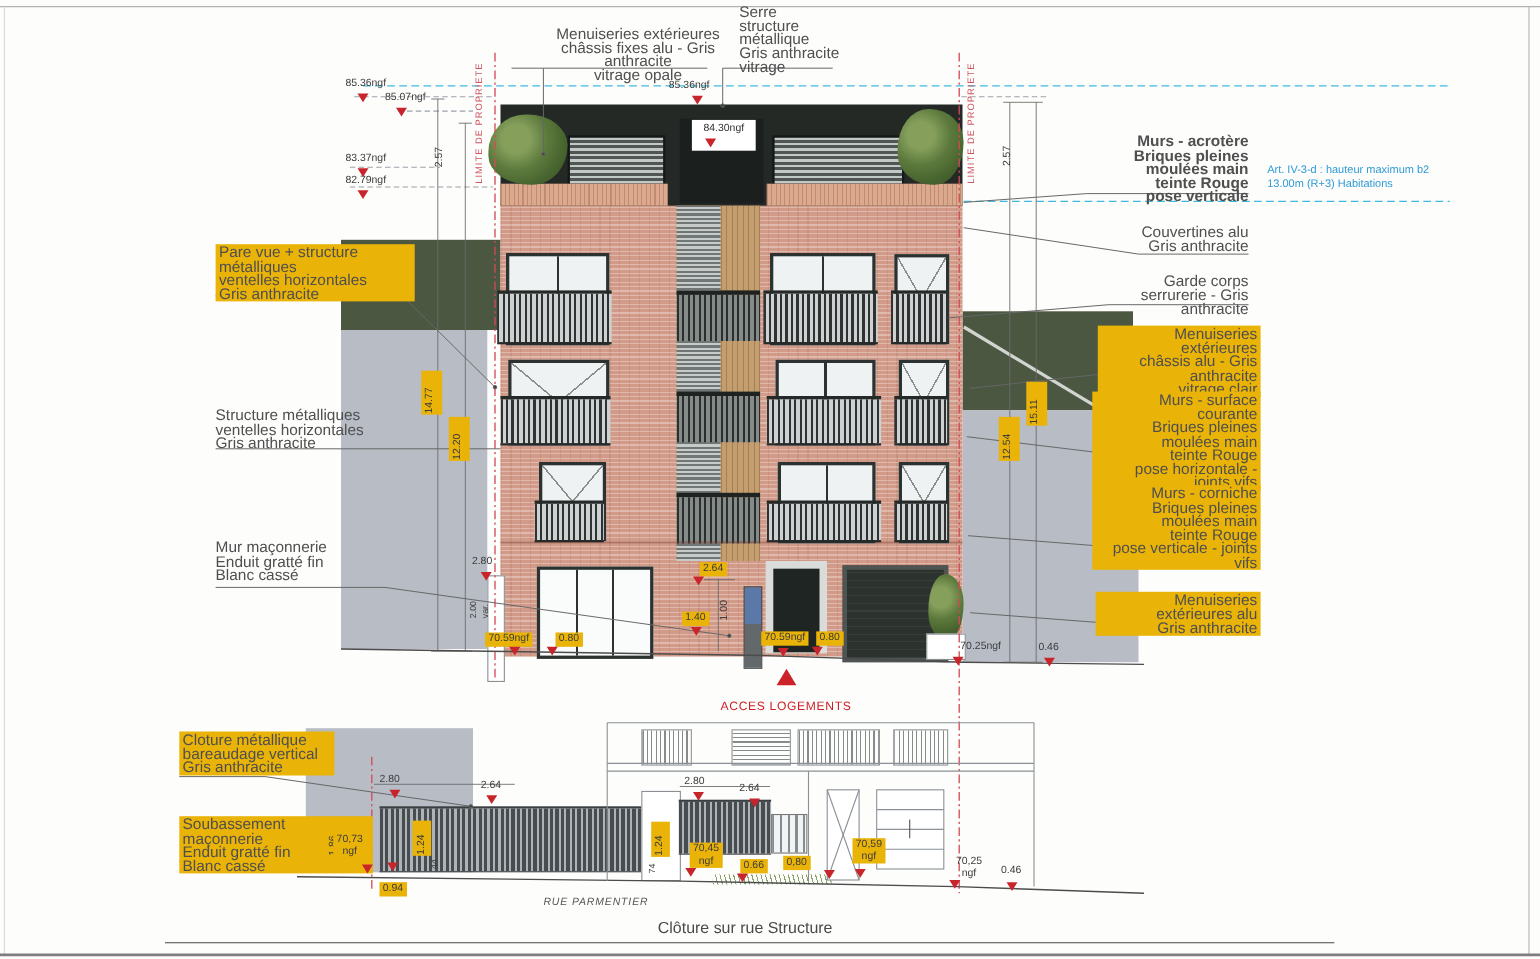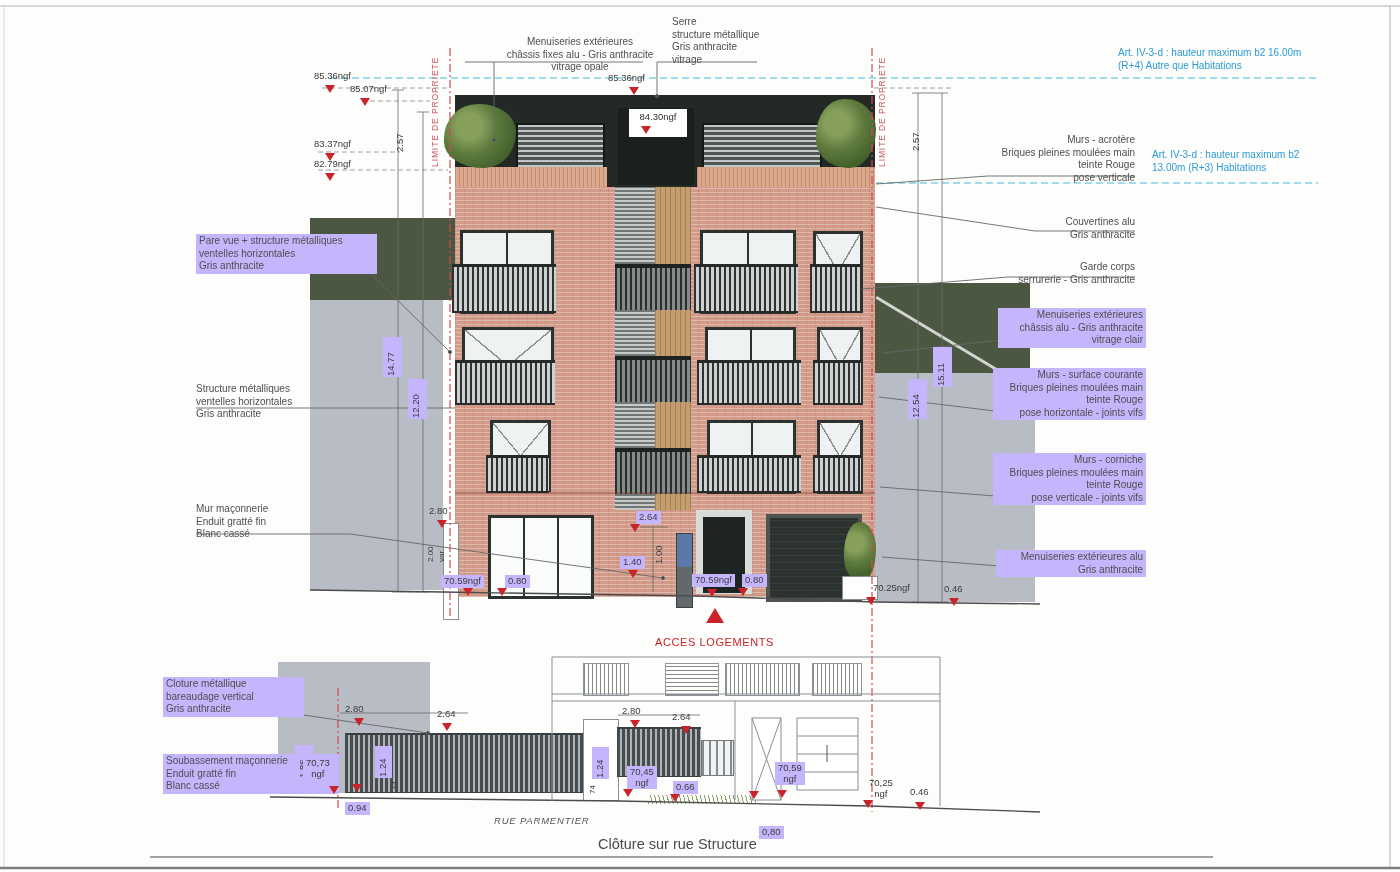--- a/index.html
+++ b/index.html
@@ -1,24 +1,24 @@
 <!DOCTYPE html>
 <html><head>
 <meta charset="utf-8">
 <style>
   html,body{margin:0;padding:0;background:#e9e9e9;}
   .sheet{position:relative;width:1400px;height:872px;background:#fdfdfc;overflow:hidden;
          font-family:"Liberation Sans",sans-serif;}
   .abs{position:absolute;}
   svg.overlay{position:absolute;left:0;top:0;pointer-events:none;}
   
-  .lbl{position:absolute;font-size:10px;line-height:12.5px;color:#4f4f4f;white-space:pre-line;margin-top:12px;}
+  .lbl{position:absolute;font-size:14px;line-height:12.5px;color:#4f4f4f;white-space:pre-line;}
   .lbl.r{text-align:right;}
   .lbl.c{text-align:center;}
-  .box{background:#c4b5fd;padding:1px 3px;}
+  .box{background:#eab308;padding:1px 3px;}
   .dim{position:absolute;font-size:9.5px;line-height:10.5px;color:#3c3c3c;white-space:pre-line;}
   .rot{writing-mode:vertical-rl;transform:rotate(180deg);}
   .tiny{font-size:8px;}
   .blue{position:absolute;font-size:10px;line-height:13px;color:#2e9bd6;white-space:pre-line;}
   .limit{position:absolute;color:#cf5560;font-size:8.5px;letter-spacing:.9px;
          writing-mode:vertical-rl;transform:rotate(180deg);white-space:nowrap;}
   .tri{position:absolute;width:0;height:0;border-left:5px solid transparent;
        border-right:5px solid transparent;border-top:8px solid #c8242b;}
   .tri.up{border-top:none;border-left:9px solid transparent;border-right:9px solid transparent;
           border-bottom:15px solid #cc2128;}
@@ -251,21 +251,21 @@
 Blanc cassé</div>
 
   <div class="lbl c" style="left:505px;top:24px;width:150px;">Menuiseries extérieures
 châssis fixes alu - Gris anthracite
 vitrage opale</div>
   <div class="lbl" style="left:672px;top:4px;width:110px;">Serre
 structure métallique
 Gris anthracite
 vitrage</div>
 
-  <div class="lbl r" style="left:985px;top:122px;width:150px;">Murs - acrotère
+  <div class="lbl r" style="left:985px;top:122px;width:150px;font-weight:bold;">Murs - acrotère
 Briques pleines moulées main
 teinte Rouge
 pose verticale</div>
   <div class="lbl r" style="left:985px;top:204px;width:150px;">Couvertines alu
 Gris anthracite</div>
   <div class="lbl r" style="left:985px;top:249px;width:150px;">Garde corps
 serrurerie - Gris anthracite</div>
   <div class="lbl r box" style="left:998px;top:296px;width:142px;">Menuiseries extérieures
 châssis alu - Gris anthracite
 vitrage clair</div>
@@ -273,22 +273,20 @@
 Briques pleines moulées main
 teinte Rouge
 pose horizontale - joints vifs</div>
   <div class="lbl r box" style="left:993px;top:441px;width:147px;">Murs - corniche
 Briques pleines moulées main
 teinte Rouge
 pose verticale - joints vifs</div>
   <div class="lbl r box" style="left:996px;top:538px;width:144px;">Menuiseries extérieures alu
 Gris anthracite</div>
 
-  <div class="blue" style="left:1118px;top:46px;width:210px;">Art. IV-3-d : hauteur maximum b2 16.00m
-(R+4) Autre que Habitations</div>
   <div class="blue" style="left:1152px;top:148px;width:175px;">Art. IV-3-d : hauteur maximum b2
 13.00m (R+3) Habitations</div>
 
   <div class="limit" style="left:430px;top:52px;height:115px;">LIMITE DE PROPRIETE</div>
   <div class="limit" style="left:877px;top:52px;height:115px;">LIMITE DE PROPRIETE</div>
 
   <div class="tri up" style="left:706px;top:608px;"></div>
   <div class="access" style="left:655px;top:636px;text-align:right;">ACCES LOGEMENTS</div>
 
   <div class="dim" style="left:314px;top:71px;">85.36ngf</div>
@@ -348,21 +346,21 @@
     <div class="tri" style="left:352px;top:784px;"></div>
   <div class="dim rot box" style="left:375px;top:746px;width:11px;height:30px;">1.24</div>
   <div class="dim rot tiny" style="left:390px;top:774px;width:8px;height:16px;">44</div>
   <div class="dim rot box" style="left:592px;top:747px;width:11px;height:30px;">1.24</div>
   <div class="dim rot tiny" style="left:588px;top:778px;width:8px;height:16px;">74</div>
   <div class="dim box" style="left:627px;top:766px;text-align:center;">70,45
 ngf</div>
     <div class="tri" style="left:623px;top:789px;"></div>
   <div class="dim box" style="left:673px;top:781px;">0.66</div>
     <div class="tri" style="left:670px;top:794px;"></div>
-  <div class="dim box" style="left:759px;top:778px;margin-top:48px;">0,80</div>
+  <div class="dim box" style="left:712px;top:778px;">0,80</div>
     <div class="tri" style="left:749px;top:791px;"></div>
   <div class="dim box" style="left:775px;top:762px;text-align:center;">70,59
 ngf</div>
     <div class="tri" style="left:777px;top:790px;"></div>
   <div class="dim" style="left:869px;top:778px;text-align:center;">70,25
 ngf</div>
     <div class="tri" style="left:863px;top:800px;"></div>
   <div class="dim" style="left:910px;top:787px;">0.46</div>
     <div class="tri" style="left:915px;top:802px;"></div>
 

